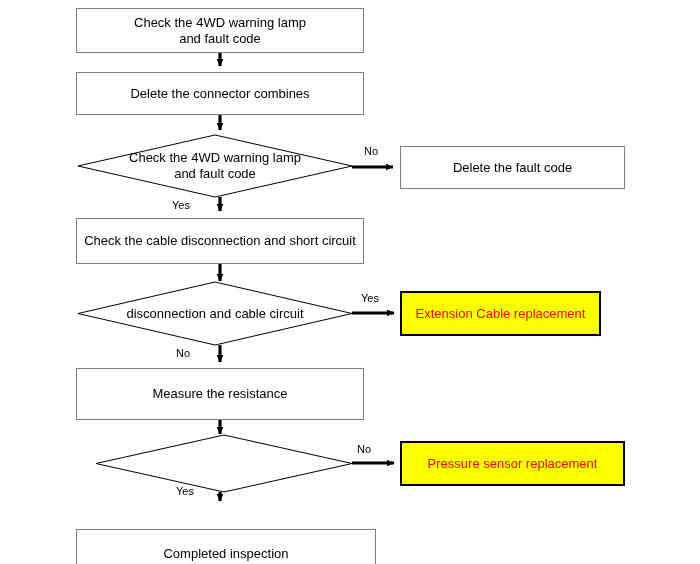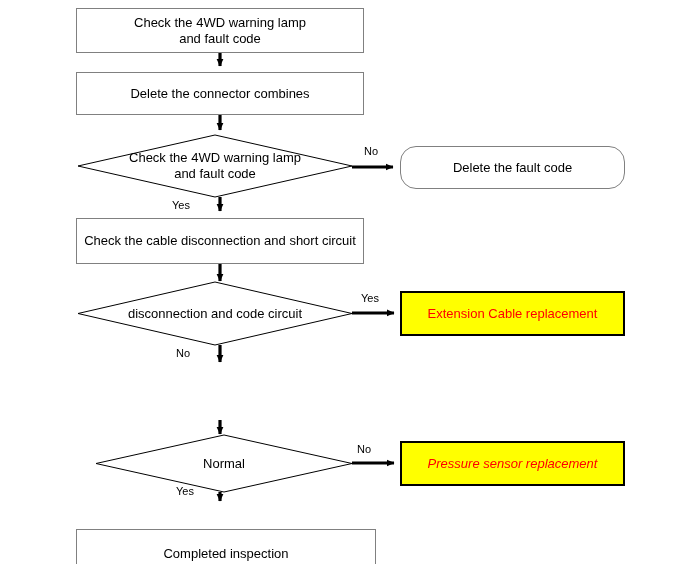--- a/index.html
+++ b/index.html
@@ -117,48 +117,48 @@
   <svg class="diamond" style="left:78px; top:135px; width:274px; height:62px;" viewBox="0 0 274 62">
     <polygon points="137,0 274,31 137,62 0,31" fill="#ffffff" stroke="#000000" stroke-width="1"></polygon>
   </svg>
   <div class="decision-text" style="left:78px; top:135px; width:274px; height:62px;">
     <span>
       <span>Check the 4WD warning lamp</span><br>
       <span>and fault code</span>
     </span>
   </div>
 
-  <div class="node proc" style="left:400px; top:146px; width:225px; height:43px;border-radius:16px;">
+  <div class="node proc" style="left:400px; top:146px; width:225px; height:43px;">
     <span>Delete the fault code</span>
   </div>
 
   <div class="node proc" style="left:76px; top:218px; width:288px; height:46px;justify-content:center;">
     <span>Check the cable disconnection and short circuit</span>
   </div>
 
   <svg class="diamond" style="left:78px; top:282px; width:274px; height:63px;" viewBox="0 0 274 63">
     <polygon points="137,0 274,31.5 137,63 0,31.5" fill="#ffffff" stroke="#000000" stroke-width="1"></polygon>
   </svg>
   <div class="decision-text" style="left:78px; top:282px; width:274px; height:63px;">
-    <span>disconnection and code circuit</span>
+    <span>disconnection and cable circuit</span>
   </div>
 
-  <div class="node term" style="left:400px; top:291px; width:225px; height:45px;text-align:right;">
+  <div class="node term" style="left:400px; top:291px; width:201px; height:45px;text-align:right;">
     <span>Extension Cable replacement</span>
   </div>
 
+  <div class="node proc" style="left:76px; top:368px; width:288px; height:52px;">
+    <span>Measure the resistance</span>
+  </div>
 
   <svg class="diamond" style="left:96px; top:435px; width:256px; height:57px;" viewBox="0 0 256 57">
     <polygon points="128,0 256,28.5 128,57 0,28.5" fill="#ffffff" stroke="#000000" stroke-width="1"></polygon>
   </svg>
-  <div class="decision-text" style="left:96px; top:435px; width:256px; height:57px;">
-    <span>Normal</span>
-  </div>
 
-  <div class="node term" style="left:400px; top:441px; width:225px; height:45px;font-style:italic;">
+  <div class="node term" style="left:400px; top:441px; width:225px; height:45px;">
     <span>Pressure sensor replacement</span>
   </div>
 
   <div class="node proc" style="left:76px; top:489px; width:300px; height:49px;margin-top:40px;">
     <span>Completed inspection</span>
   </div>
 
   <div class="edge-label" style="left:364px; top:144px;">No</div>
   <div class="edge-label" style="left:172px; top:198px;">Yes</div>
   <div class="edge-label" style="left:361px; top:291px;">Yes</div>

